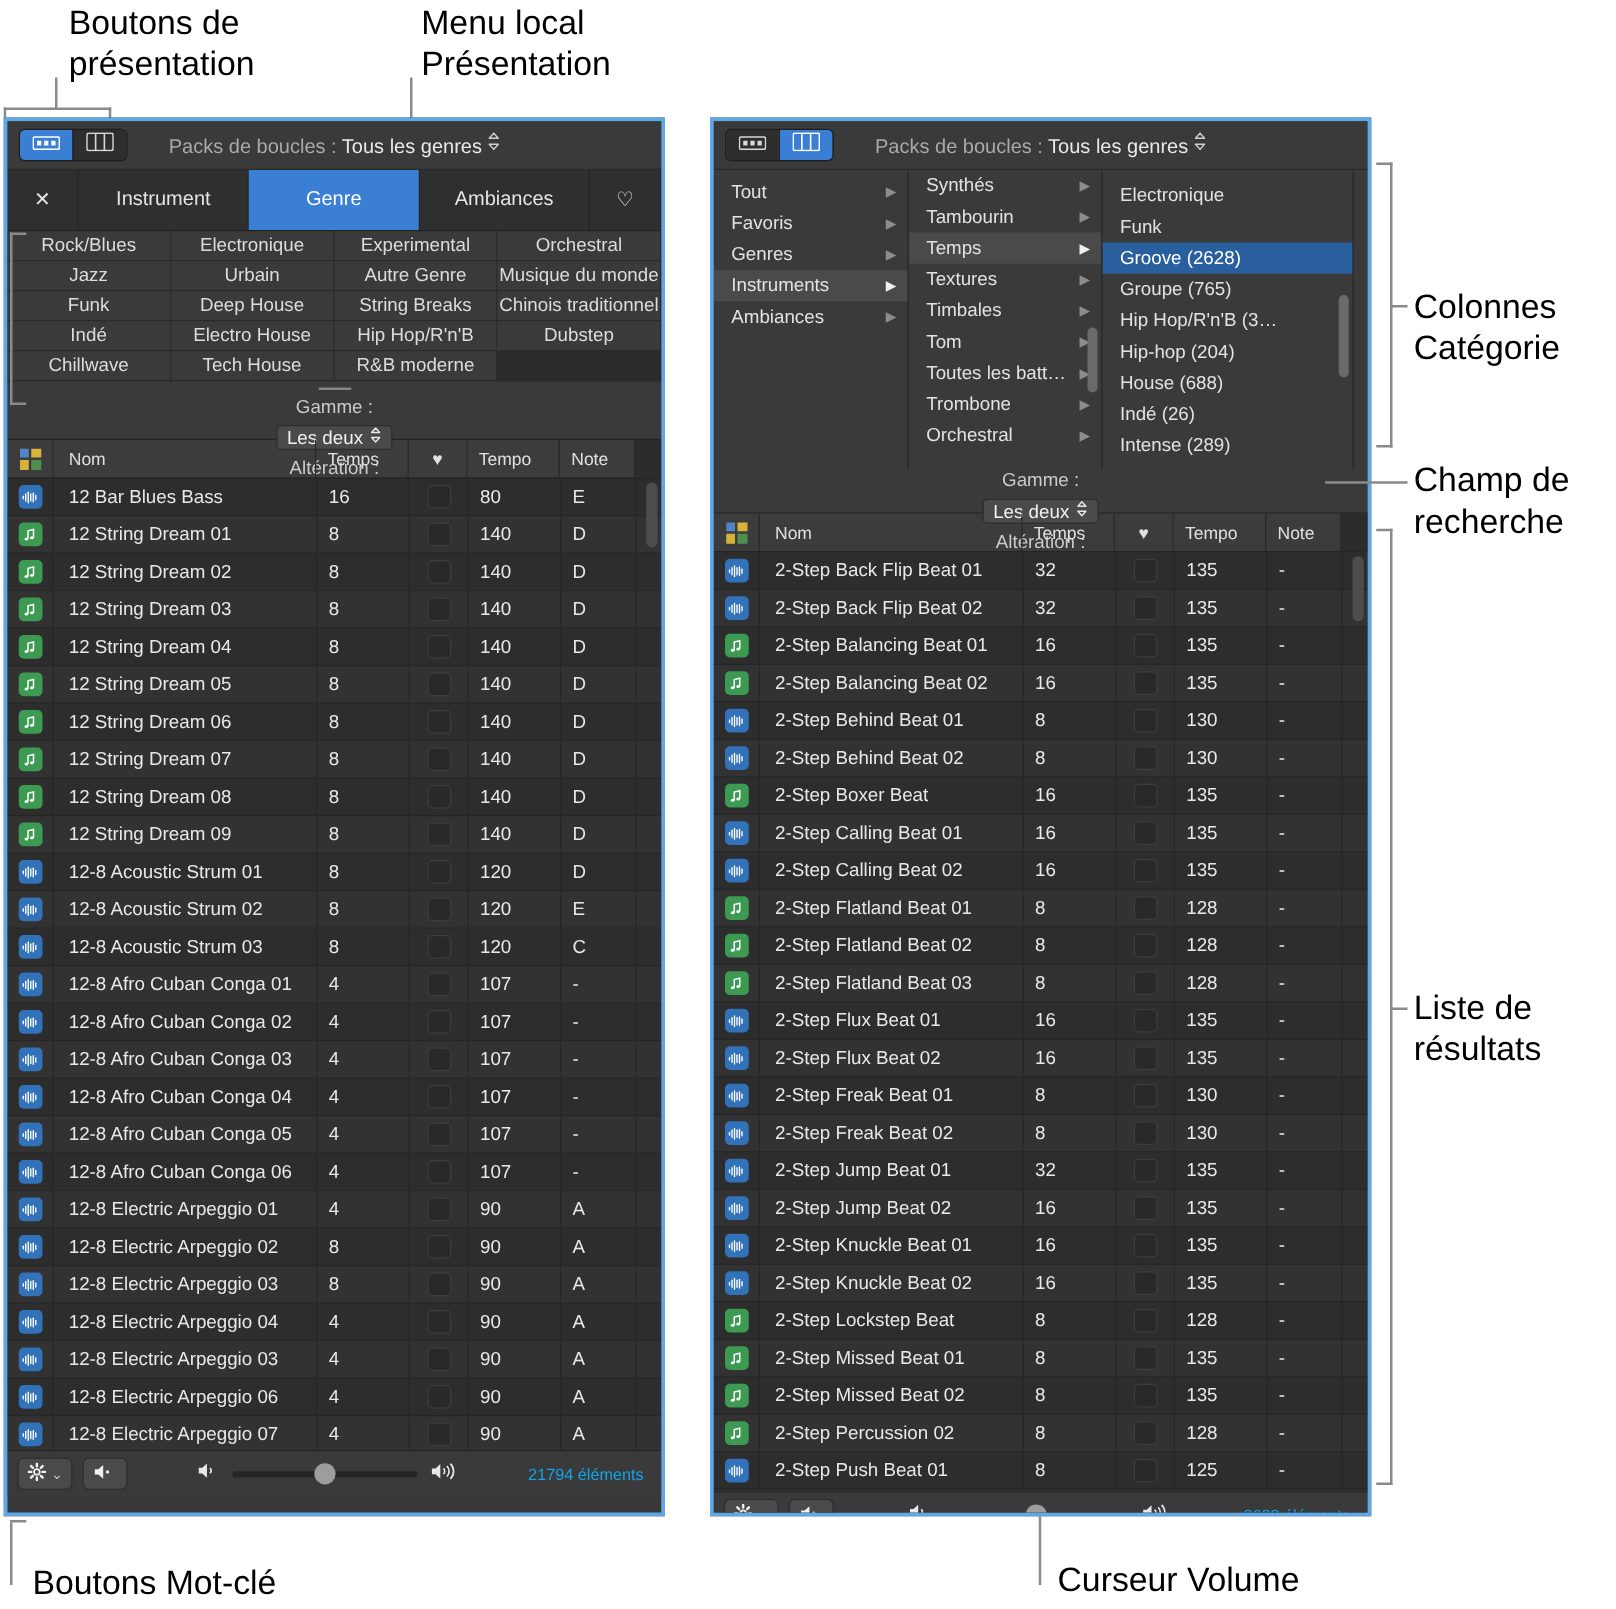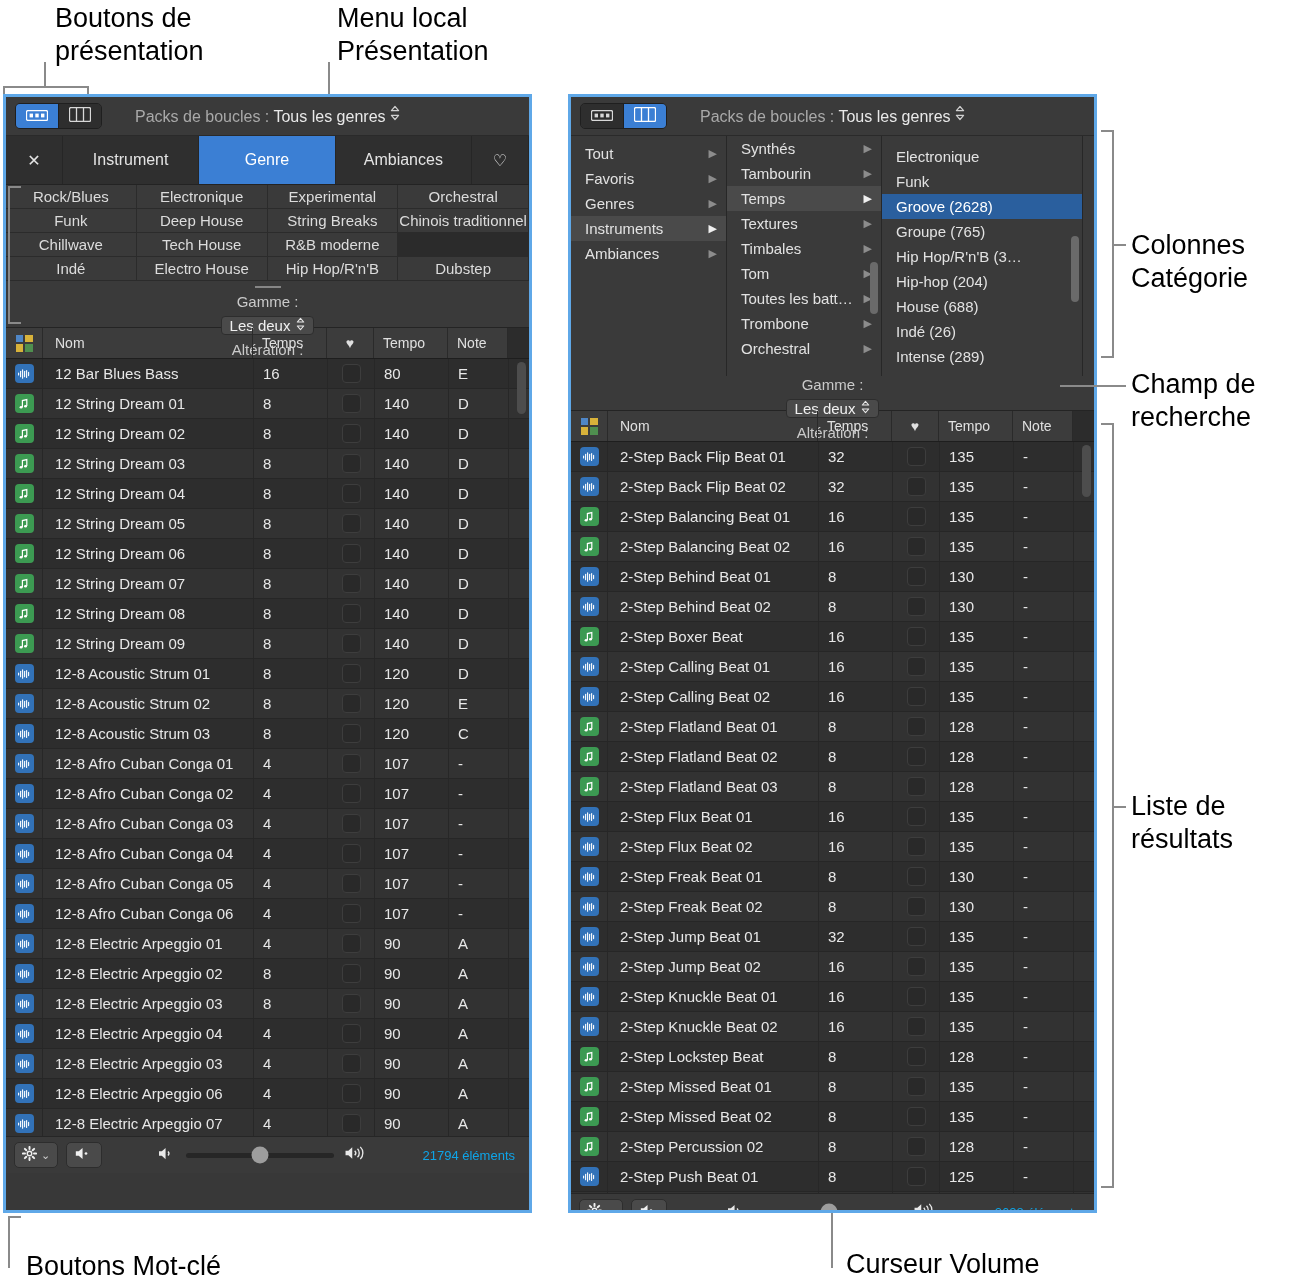--- a/index.html
+++ b/index.html
@@ -190,36 +190,42 @@
   </div>
 
   <div class="kwgrid" id="kwgrid">
       <div class="kwrow">
         <div class="kwcell">Rock/Blues</div>
         <div class="kwcell">Electronique</div>
         <div class="kwcell">Experimental</div>
         <div class="kwcell">Orchestral</div>
       </div>
       <div class="kwrow">
+        <div class="kwcell">Jazz</div>
+        <div class="kwcell">Urbain</div>
+        <div class="kwcell">Autre Genre</div>
+        <div class="kwcell">Musique du monde</div>
+      </div>
+      <div class="kwrow">
         <div class="kwcell">Funk</div>
         <div class="kwcell">Deep House</div>
         <div class="kwcell">String Breaks</div>
         <div class="kwcell">Chinois traditionnel</div>
+      </div>
+      <div class="kwrow">
+        <div class="kwcell">Indé</div>
+        <div class="kwcell">Electro House</div>
+        <div class="kwcell">Hip Hop/R'n'B</div>
+        <div class="kwcell">Dubstep</div>
       </div>
       <div class="kwrow">
         <div class="kwcell">Chillwave</div>
         <div class="kwcell">Tech House</div>
         <div class="kwcell">R&amp;B moderne</div>
         <div class="kwcell empty"></div>
-      </div>
-      <div class="kwrow">
-        <div class="kwcell">Indé</div>
-        <div class="kwcell">Electro House</div>
-        <div class="kwcell">Hip Hop/R'n'B</div>
-        <div class="kwcell">Dubstep</div>
       </div>
     </div>
 
   <div class="grabber">
       <i></i>
     </div>
 
   <div class="filterbar">
     <span class="flabel">Gamme :</span>
     <div class="popup">

